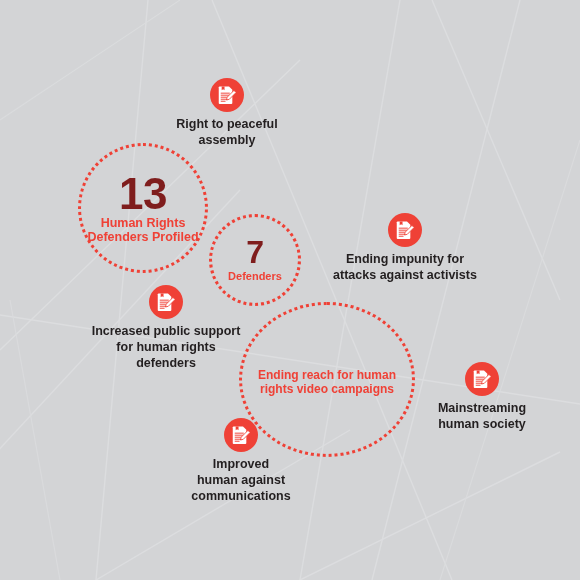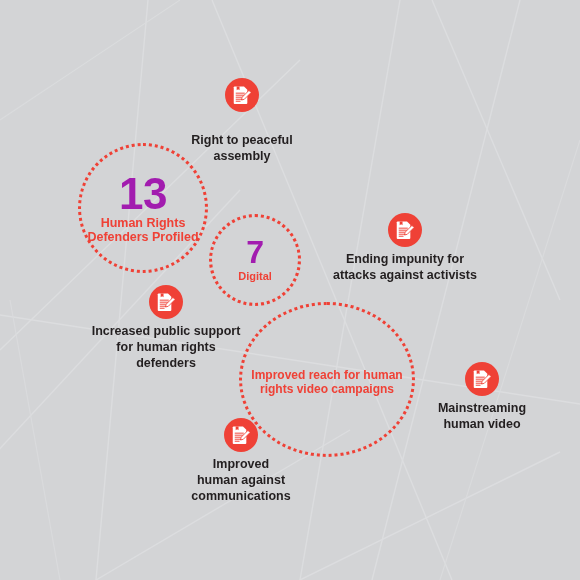--- a/index.html
+++ b/index.html
@@ -34,21 +34,21 @@
     border-radius: 50%;
     border: 3px dotted #ef4136;
     box-sizing: border-box;
     display: flex;
     flex-direction: column;
     align-items: center;
     justify-content: center;
     text-align: center;
   }
   .stat-number {
-    color: #a21caf;
+    color: #7f1d1d;
     font-weight: bold;
     line-height: 0.98;
     letter-spacing: -0.5px;
   }
   .stat-caption {
     color: #ef4136;
     font-weight: bold;
     line-height: 1.14;
   }
 
@@ -89,21 +89,21 @@
     margin-bottom: 5px;
   }
   .icon-label {
     color: #231f20;
     font-weight: bold;
     font-size: 12.5px;
     line-height: 1.27;
     white-space: pre-line;
   }
 
-  .g-assembly  { left: 179px; top: 78px;  width: 126px; gap: 16px; }
+  .g-assembly  { left: 164px; top: 78px;  width: 126px; }
   .g-impunity  { left: 331px; top: 213px; width: 148px; }
   .g-support   { left: 86px;  top: 285px; width: 160px; }
   .g-mainstream{ left: 421px; top: 362px; width: 122px; }
   .g-comms     { left: 186px; top: 418px; width: 110px; }
 </style>
 </head>
 <body>
 
 <div id="stage">
 
@@ -129,25 +129,25 @@
 
   <div class="stat-circle c-13">
     <div class="stat-number">13</div>
     <div class="stat-caption" style="white-space:pre-line">Human Rights
 Defenders Profiled</div>
   </div>
 
 
   <div class="stat-circle c-7">
     <div class="stat-number">7</div>
-    <div class="stat-caption" style="white-space:pre-line">Digital</div>
+    <div class="stat-caption" style="white-space:pre-line">Defenders</div>
   </div>
 
   <div class="stat-circle c-12m">
-    <div class="stat-caption" style="white-space:pre-line">Improved reach for human
+    <div class="stat-caption" style="white-space:pre-line">Ending reach for human
 rights video campaigns</div>
   </div>
 
   <div class="icon-group g-assembly">
     <div class="doc-icon">
       <svg width="22" height="22" viewBox="0 0 24 24" xmlns="http://www.w3.org/2000/svg">
         <path d="M4 2.6h10.2l3.6 3.6v14.6a1 1 0 0 1-1 1H4a1 1 0 0 1-1-1V3.6a1 1 0 0 1 1-1z" fill="#ffffff"></path>
         <path d="M6.2 2.6h3.1v4.1l-1.55-1.1-1.55 1.1z" fill="#ef4136"></path>
         <g stroke="#ef4136" stroke-width="1.05" stroke-linecap="round">
           <line x1="5.6" y1="10.0" x2="14.6" y2="10.0"></line>
@@ -214,21 +214,21 @@
           <line x1="5.6" y1="12.2" x2="14.6" y2="12.2"></line>
           <line x1="5.6" y1="14.4" x2="13.2" y2="14.4"></line>
           <line x1="5.6" y1="16.6" x2="11.4" y2="16.6"></line>
           <line x1="5.6" y1="18.8" x2="10.0" y2="18.8"></line>
         </g>
         <path d="M19.6 7.0l2.3 2.3-7.4 7.4-3.1.8.8-3.1z" fill="#ffffff" stroke="#ef4136" stroke-width="0.9" stroke-linejoin="round"></path>
         <path d="M11.4 17.5l1.5-.4-1.1-1.1z" fill="#ef4136"></path>
       </svg>
     </div>
     <div class="icon-label">Mainstreaming
-human video</div>
+human society</div>
   </div>
 
   <div class="icon-group g-comms">
     <div class="doc-icon">
       <svg width="22" height="22" viewBox="0 0 24 24" xmlns="http://www.w3.org/2000/svg">
         <path d="M4 2.6h10.2l3.6 3.6v14.6a1 1 0 0 1-1 1H4a1 1 0 0 1-1-1V3.6a1 1 0 0 1 1-1z" fill="#ffffff"></path>
         <path d="M6.2 2.6h3.1v4.1l-1.55-1.1-1.55 1.1z" fill="#ef4136"></path>
         <g stroke="#ef4136" stroke-width="1.05" stroke-linecap="round">
           <line x1="5.6" y1="10.0" x2="14.6" y2="10.0"></line>
           <line x1="5.6" y1="12.2" x2="14.6" y2="12.2"></line>

